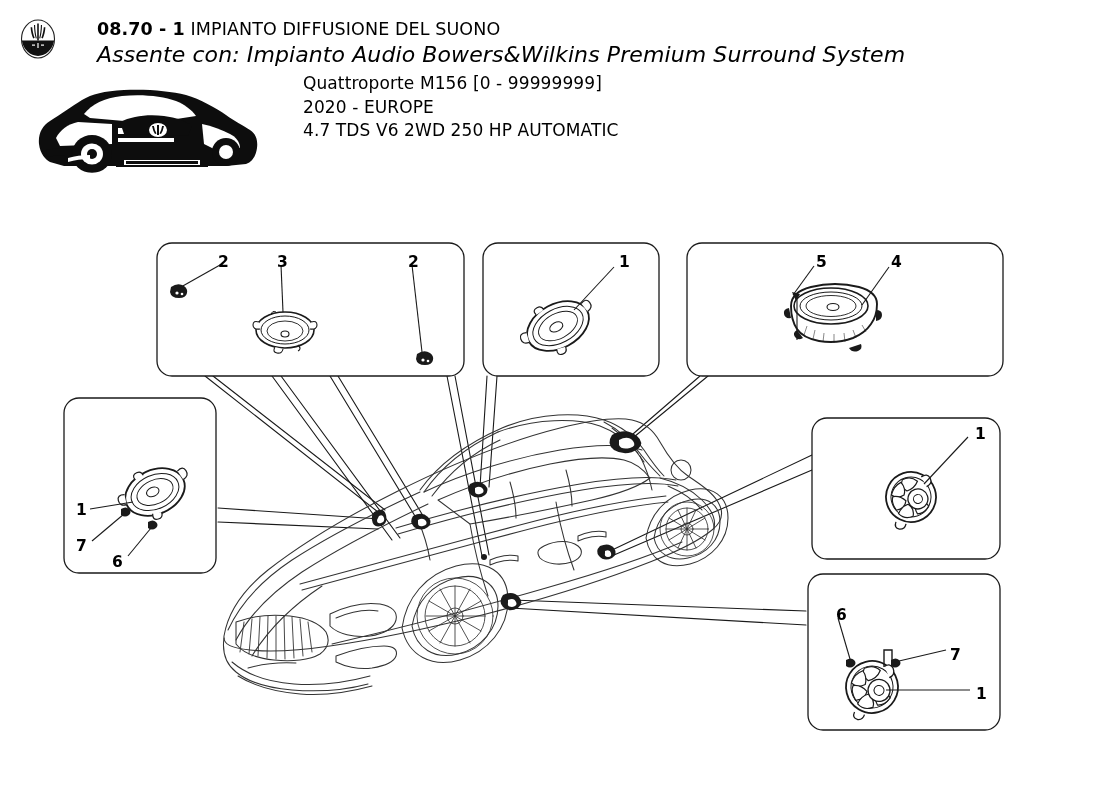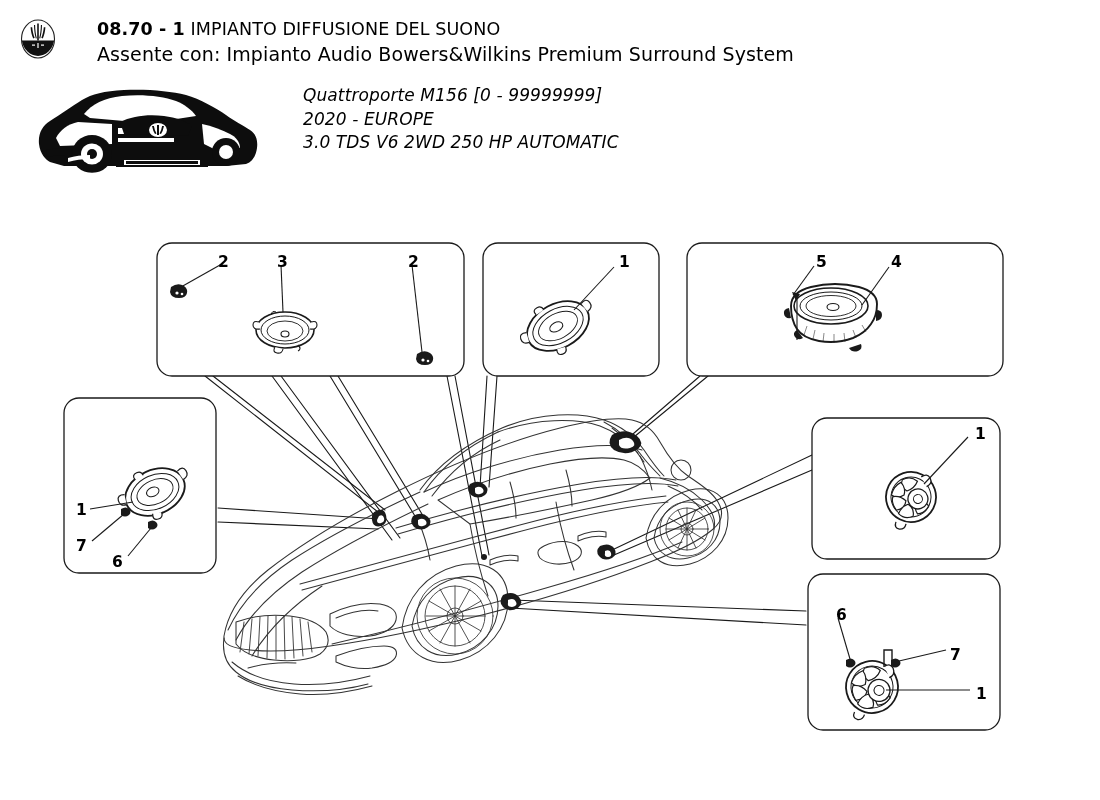--- a/index.html
+++ b/index.html
@@ -45,31 +45,31 @@
   .title-line-1 {
     font-size: 17.5px;
     line-height: 25px;
     white-space: nowrap;
     letter-spacing: .1px;
   }
   .title-line-1 .code {
     font-weight: bold;
   }
   .title-line-2 {
-    font-size: 19px;
+    font-size: 22px;
     line-height: 25px;
     white-space: nowrap;
     letter-spacing: .1px;
+    font-style: italic;
   }
   #vehicle-block {
     position: absolute;
     left: 303px;
-    top: 84px;
+    top: 72px;
     width: 700px;
-    font-style: italic;
   }
   .vehicle-line {
     font-size: 17px;
     line-height: 23.5px;
     white-space: nowrap;
     letter-spacing: .1px;
   }
 
   
   #diagram {
@@ -160,21 +160,21 @@
     <div class="title-line-1">
       <span class="code">08.70 - 1</span>
       <span>IMPIANTO DIFFUSIONE DEL SUONO</span>
     </div>
     <div class="title-line-2">Assente con: Impianto Audio Bowers&amp;Wilkins Premium Surround System</div>
   </div>
 
   <div id="vehicle-block">
     <div class="vehicle-line">Quattroporte M156 [0 - 99999999]</div>
     <div class="vehicle-line">2020 - EUROPE</div>
-    <div class="vehicle-line">3.0 TDS V6 2WD 250 HP AUTOMATIC</div>
+    <div class="vehicle-line">4.7 TDS V6 2WD 250 HP AUTOMATIC</div>
   </div>
 
   <svg id="diagram" viewBox="0 0 1100 800">
 
     <g stroke="#1a1a1a" stroke-width="1.1" fill="none" stroke-linecap="round">
 
       <path d="M205 376 L378 512"></path>
       <path d="M213 376 L385 510"></path>
       <path d="M272 376 L392 540"></path>
       <path d="M281 376 L400 538"></path>

